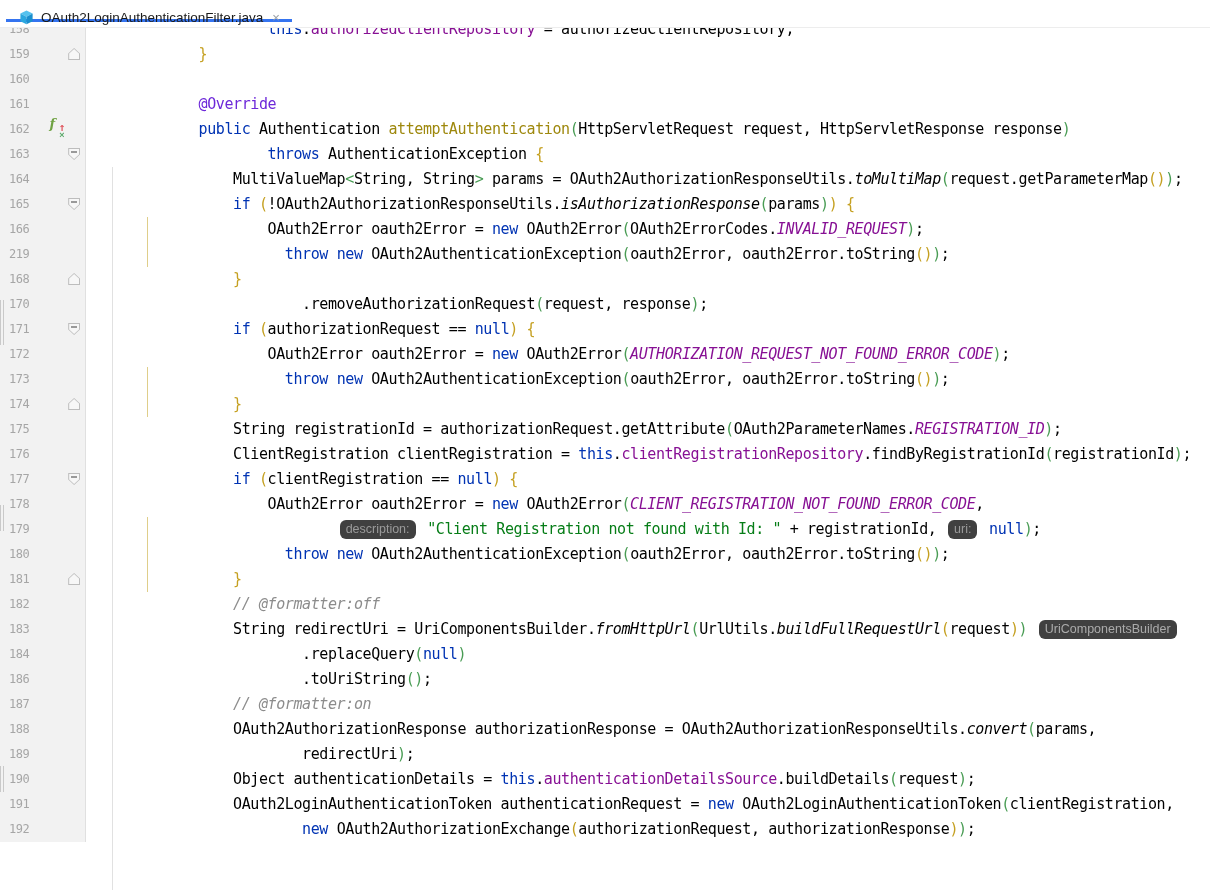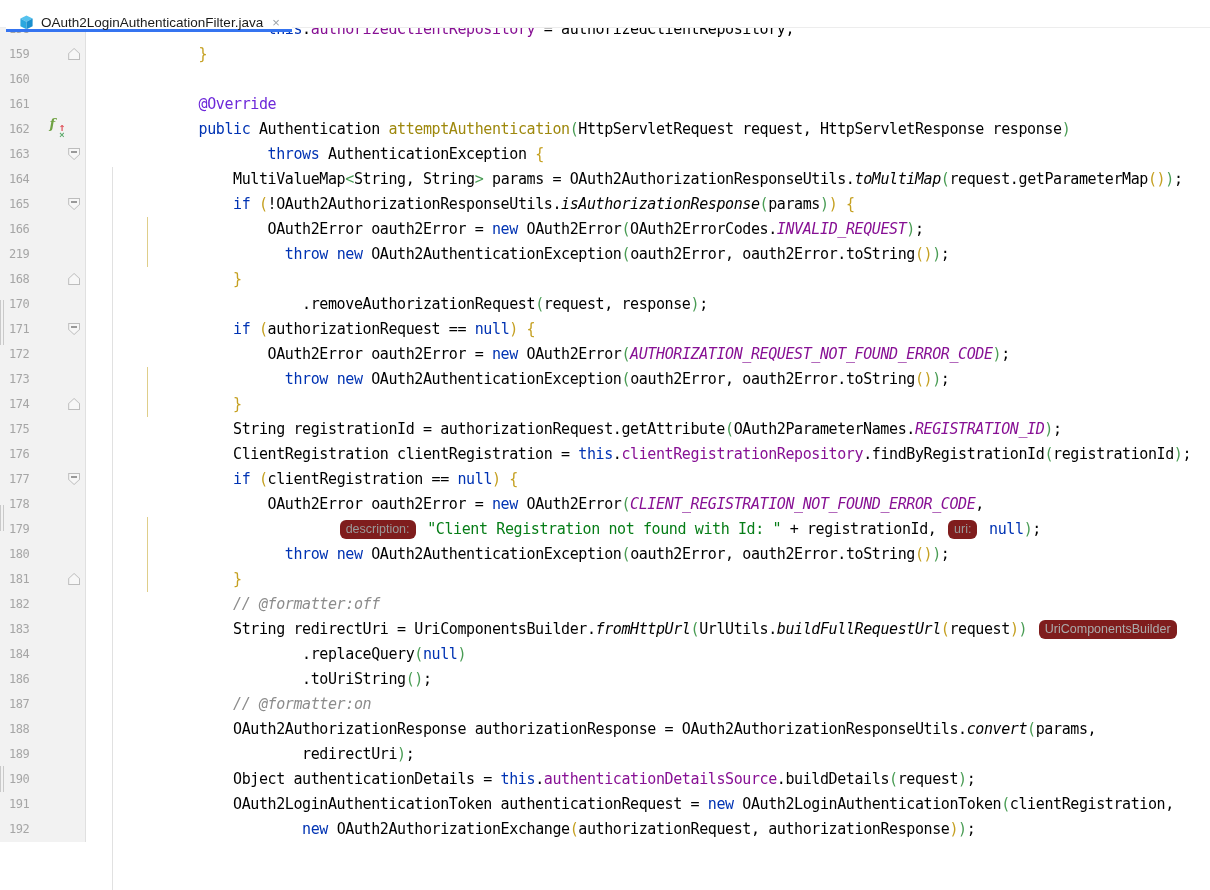--- a/index.html
+++ b/index.html
@@ -2,21 +2,21 @@
 <html><head>
 <meta charset="utf-8">
 <style>
   html,body{margin:0;padding:0;background:#fff;}
   #app{position:relative;width:1210px;height:890px;overflow:hidden;background:#ffffff;
        font-family:"DejaVu Sans Mono","Liberation Mono",monospace;}
 
   
   #tabbar{position:absolute;left:0;top:0;right:0;height:28px;background:#ffffff;z-index:5;
           border-bottom:1px solid #ededed;box-sizing:border-box;}
-  #tab{display:inline-flex;align-items:center;gap:7px;height:32px;margin-left:6px;
+  #tab{display:inline-flex;align-items:center;gap:7px;height:22px;margin-left:6px;
        padding:16px 12px 0 13px;box-sizing:border-box;border-bottom:3px solid #3574F0;background:#fff;}
   #tab .title{font:13.5px "Liberation Sans",sans-serif;color:#1b1b1b;white-space:nowrap;}
   #tab .close{font:13px "Liberation Sans",sans-serif;color:#9aa0a6;margin-left:2px;cursor:pointer;}
   #tab svg{display:block;}
 
   
   #rows{position:absolute;left:0;top:16.5px;right:0;z-index:2;}
   .row{display:flex;height:25px;line-height:25px;}
   .gutter{width:86px;flex:0 0 86px;background:#F2F2F2;border-right:1px solid #E0E0E0;
           box-sizing:border-box;display:flex;align-items:center;}
@@ -30,21 +30,21 @@
   .tk.kw{color:#0033B3;}
   .tk.fld{color:#871094;}
   .tk.sm{color:#000000;font-style:italic;}
   .tk.sc{color:#871094;font-style:italic;}
   .tk.str{color:#067D17;}
   .tk.cmt{color:#8C8C8C;font-style:italic;}
   .tk.ann{color:#6d28d9;}
   .tk.decl{color:#9E880D;}
   .tk.pg{color:#499C54;}
   .tk.py{color:#C5A021;}
-  .tk.hintp,.tk.hintt{display:inline-block;background:#7f1d1d;color:#9A9A9A;border-radius:6px;
+  .tk.hintp,.tk.hintt{display:inline-block;background:#404040;color:#9A9A9A;border-radius:6px;
       padding:0 6px;margin:0 3px;font:12.5px/19px "Liberation Sans",sans-serif;vertical-align:1px;
       letter-spacing:0;}
   .tk.hintt{color:#ABABAB;}
 
   
   .fold{position:absolute;inset:1px;}
   .fold .p1{position:absolute;inset:0;background:#BDBDBD;}
   .fold .p2{position:absolute;inset:1px;background:#F7F7F7;}
   .fold.down .p1,.fold.down .p2{clip-path:polygon(0 0,100% 0,100% 55%,50% 100%,0 55%);}
   .fold.up .p1,.fold.up .p2{clip-path:polygon(50% 0,100% 45%,100% 100%,0 100%,0 45%);}

